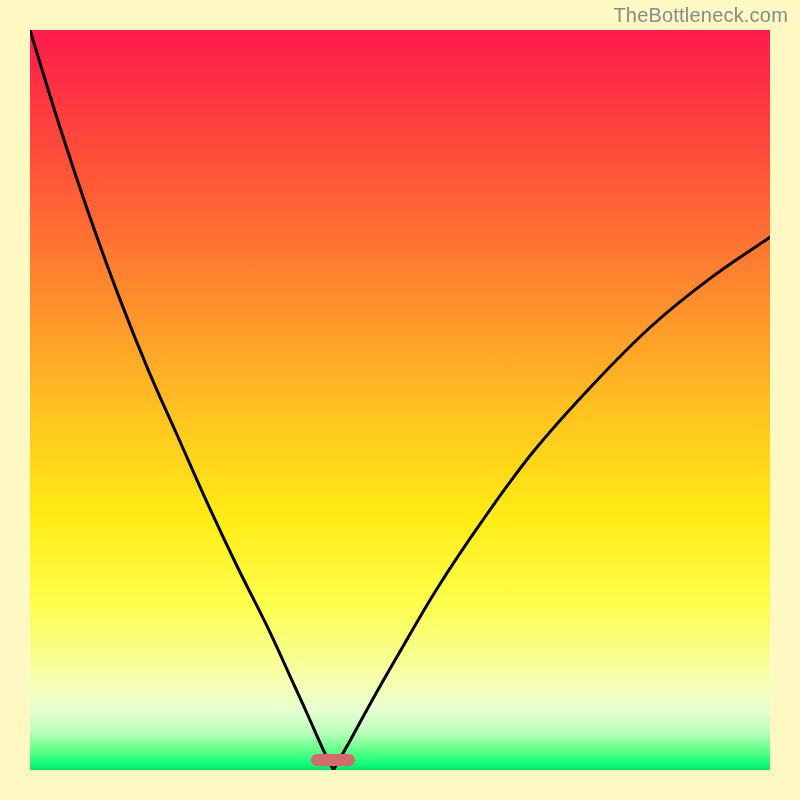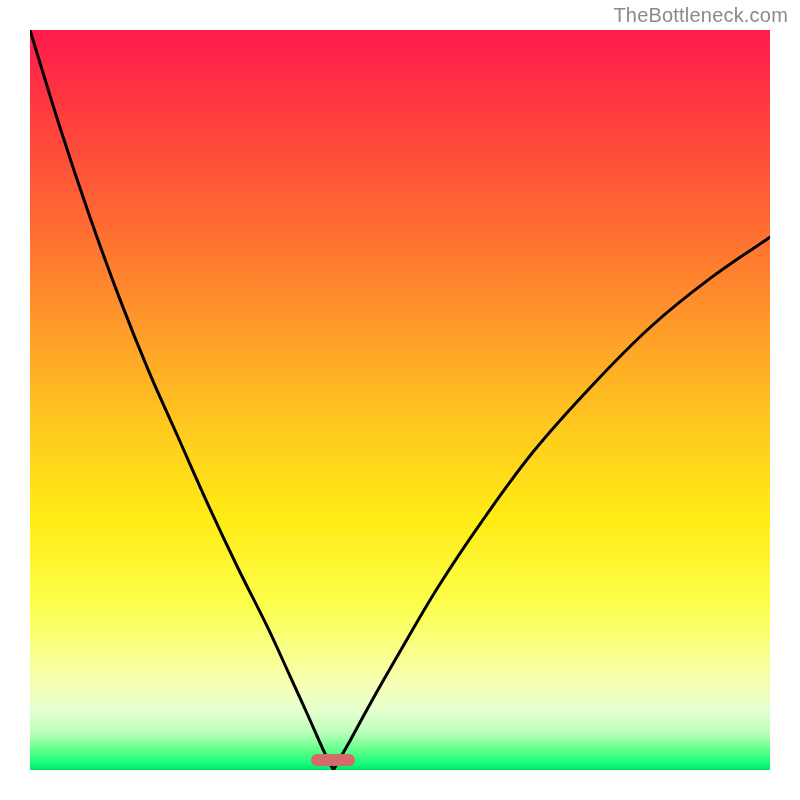--- a/index.html
+++ b/index.html
@@ -10,21 +10,21 @@
     overflow: hidden;
     background: #000;
     font-family: Arial, Helvetica, sans-serif;
   }
   .frame {
     position: absolute;
     left: 0;
     top: 0;
     width: 800px;
     height: 800px;
-    background: #ffffff;
+    background: #fef9c3;
   }
   .plot {
     position: absolute;
     left: 30px;
     top: 30px;
     width: 740px;
     height: 740px;
     overflow: hidden;
   }
   .gradient {

